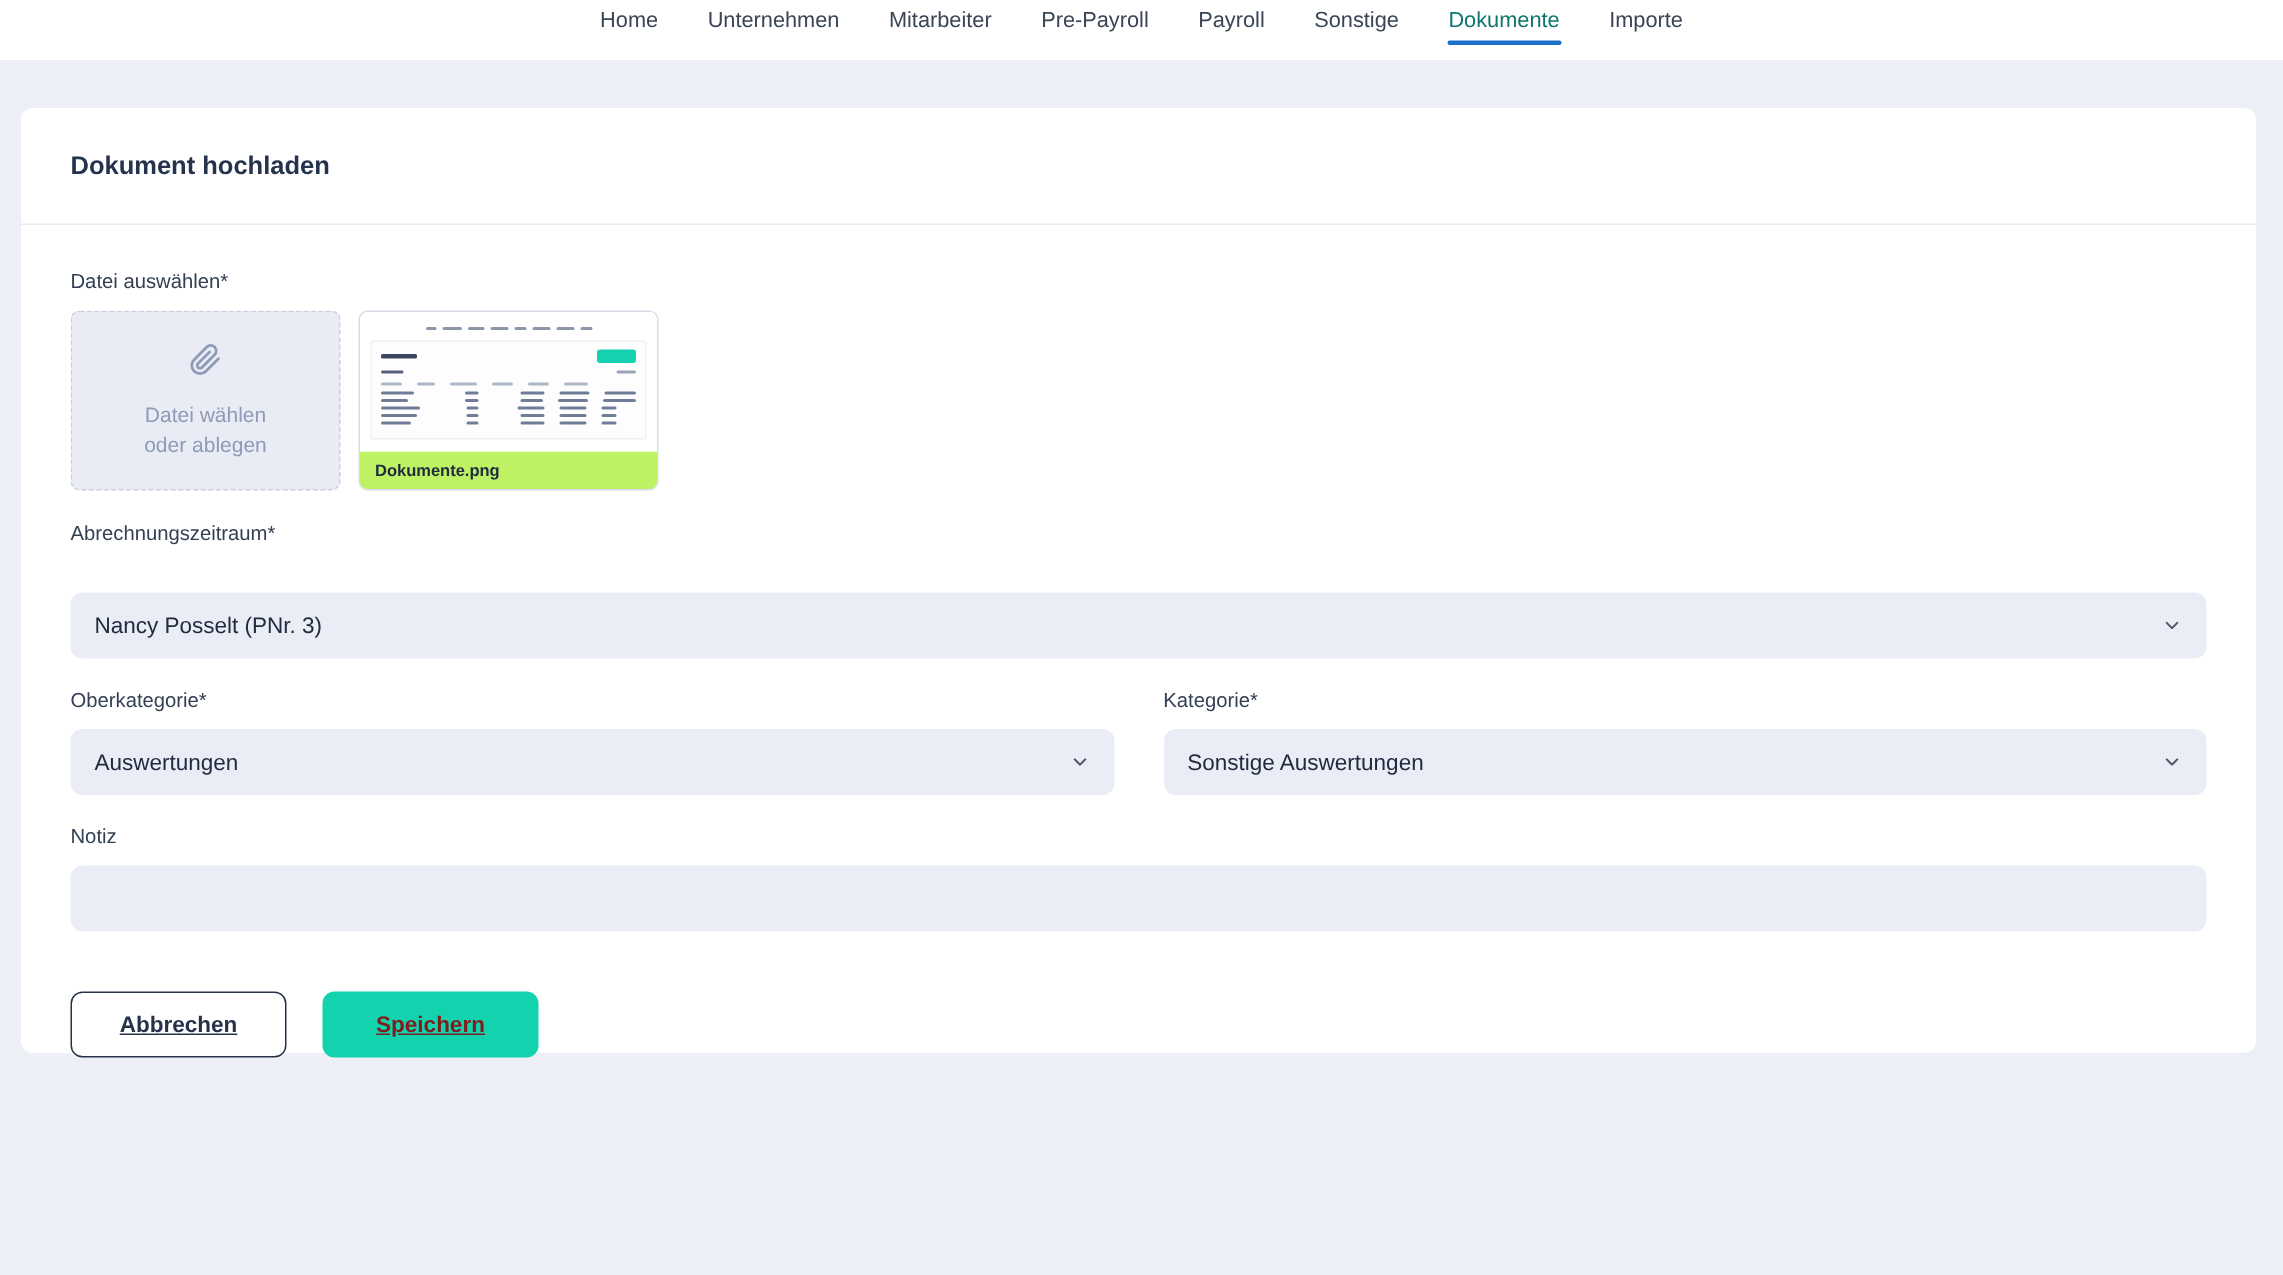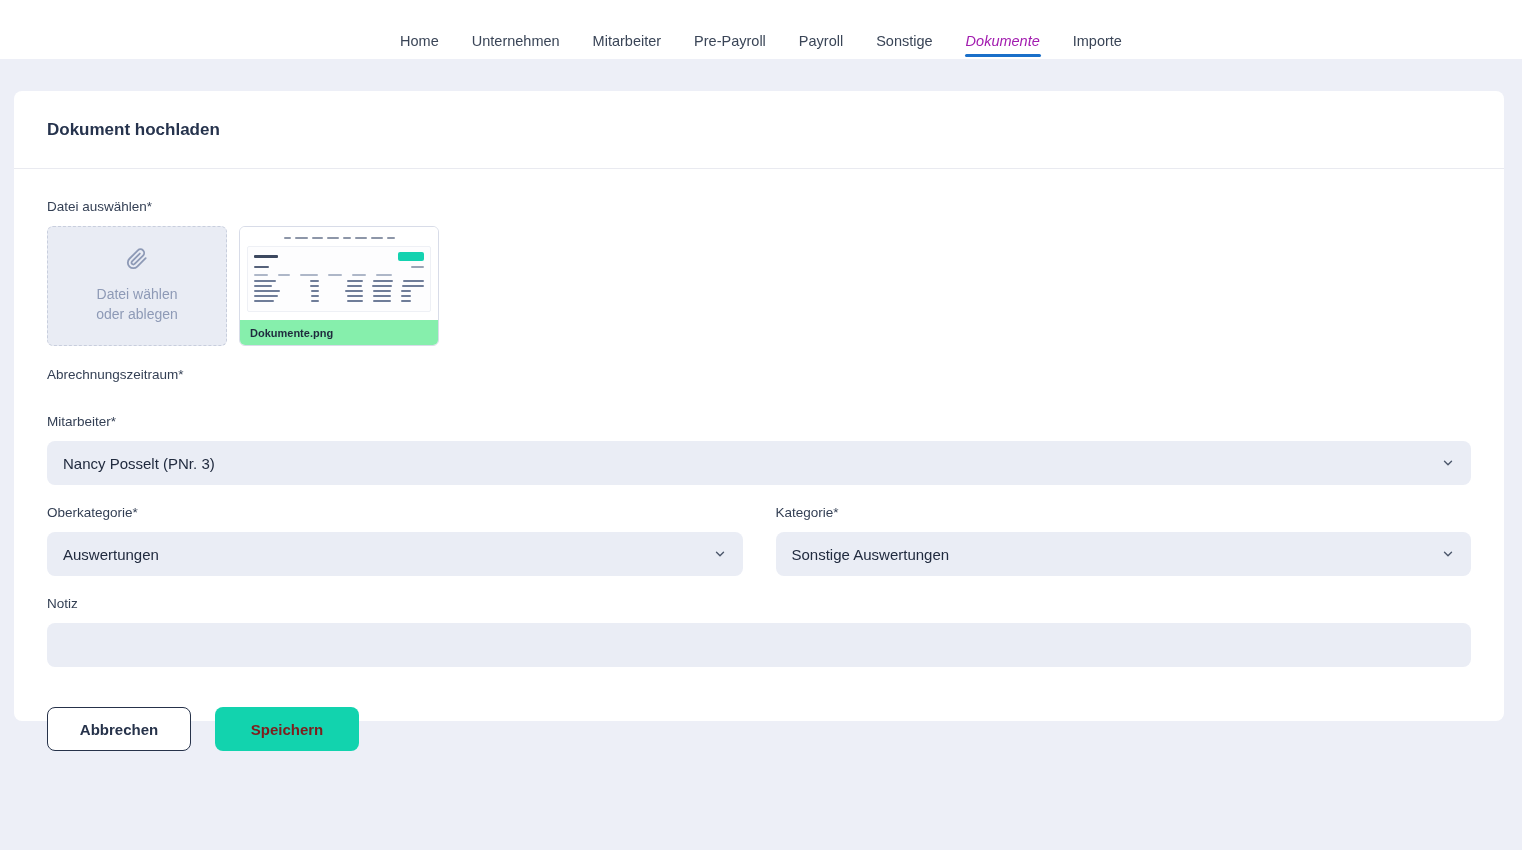--- a/index.html
+++ b/index.html
@@ -7,34 +7,34 @@
   body {
     font-family: "Liberation Sans", "DejaVu Sans", sans-serif;
     background: #edeff7;
     color: #26334d;
     overflow: hidden;
   }
 
   
   .topnav {
     background: #ffffff;
-    height: 59px;
+    height: 40px;
     display: flex;
     justify-content: center;
-    align-items: flex-end;
+    align-items: flex-start;
     gap: 31px;
   }
   .nav-item {
     font-size: 14.5px;
     color: #3a4557;
     cursor: pointer;
     position: relative;
     padding: 6px 1px 10px;
   }
-  .nav-item.active { color: #a21caf; font-style: italic; }
+  .nav-item.active { color: #0f766e; }
   .nav-item.active::after {
     content: "";
     position: absolute;
     left: 0; right: 0; bottom: 2px;
     height: 3px;
     border-radius: 2px;
     background: #1a6fc9;
   }
 
   
@@ -127,21 +127,21 @@
   .bar { display: inline-block; height: 2px; border-radius: 1px; background: #7c89a2; }
   .bar.dark { background: #3c485f; height: 3px; }
   .mini-btn { width: 26px; height: 9px; border-radius: 2px; background: #14d2b0; }
   .mini-sub { display: flex; justify-content: space-between; margin-bottom: 6px; }
   .mini-table-head { display: flex; gap: 10px; margin-bottom: 4px; }
   .mini-table-head span { height: 2px; background: #aeb7c8; border-radius: 1px; }
   .mini-row { display: flex; gap: 10px; margin-bottom: 3px; }
   .mini-row span { height: 2px; background: #6f7d99; border-radius: 1px; }
   .thumb-footer {
     height: 25px;
-    background: #86efac;
+    background: #bef264;
     display: flex;
     align-items: center;
     padding: 0 10px;
   }
   .thumb-filename {
     font-size: 11px;
     font-weight: bold;
     color: #1f2a3d;
   }
 
@@ -186,20 +186,21 @@
     height: 44px;
     border-radius: 8px;
     font-size: 15px;
     font-weight: bold;
     font-family: inherit;
     cursor: pointer;
     display: flex;
     align-items: center;
     justify-content: center;
     padding: 0 28px;
+    text-decoration: underline;
   }
   .btn-outline {
     background: #ffffff;
     border: 1.5px solid #26324a;
     color: #26324a;
   }
   .btn-primary {
     background: #12d3ae;
     border: none;
     color: #7f1d1d;
@@ -313,21 +314,20 @@
       </div>
     </div>
 
     <div class="grid-2">
       <div>
         <div class="field-label">Abrechnungszeitraum*</div>
       </div>
     </div>
 
     <div class="row-full">
-      <div class="field-label">Mitarbeiter*</div>
       <div class="field">
         <span class="value">Nancy Posselt (PNr. 3)</span>
         <span class="chev">
           <svg width="14" height="14" viewBox="0 0 24 24" fill="none" stroke="currentColor" stroke-width="2.4" stroke-linecap="round" stroke-linejoin="round">
               <polyline points="6 9 12 15 18 9"></polyline>
             </svg>
         </span>
       </div>
     </div>
 

